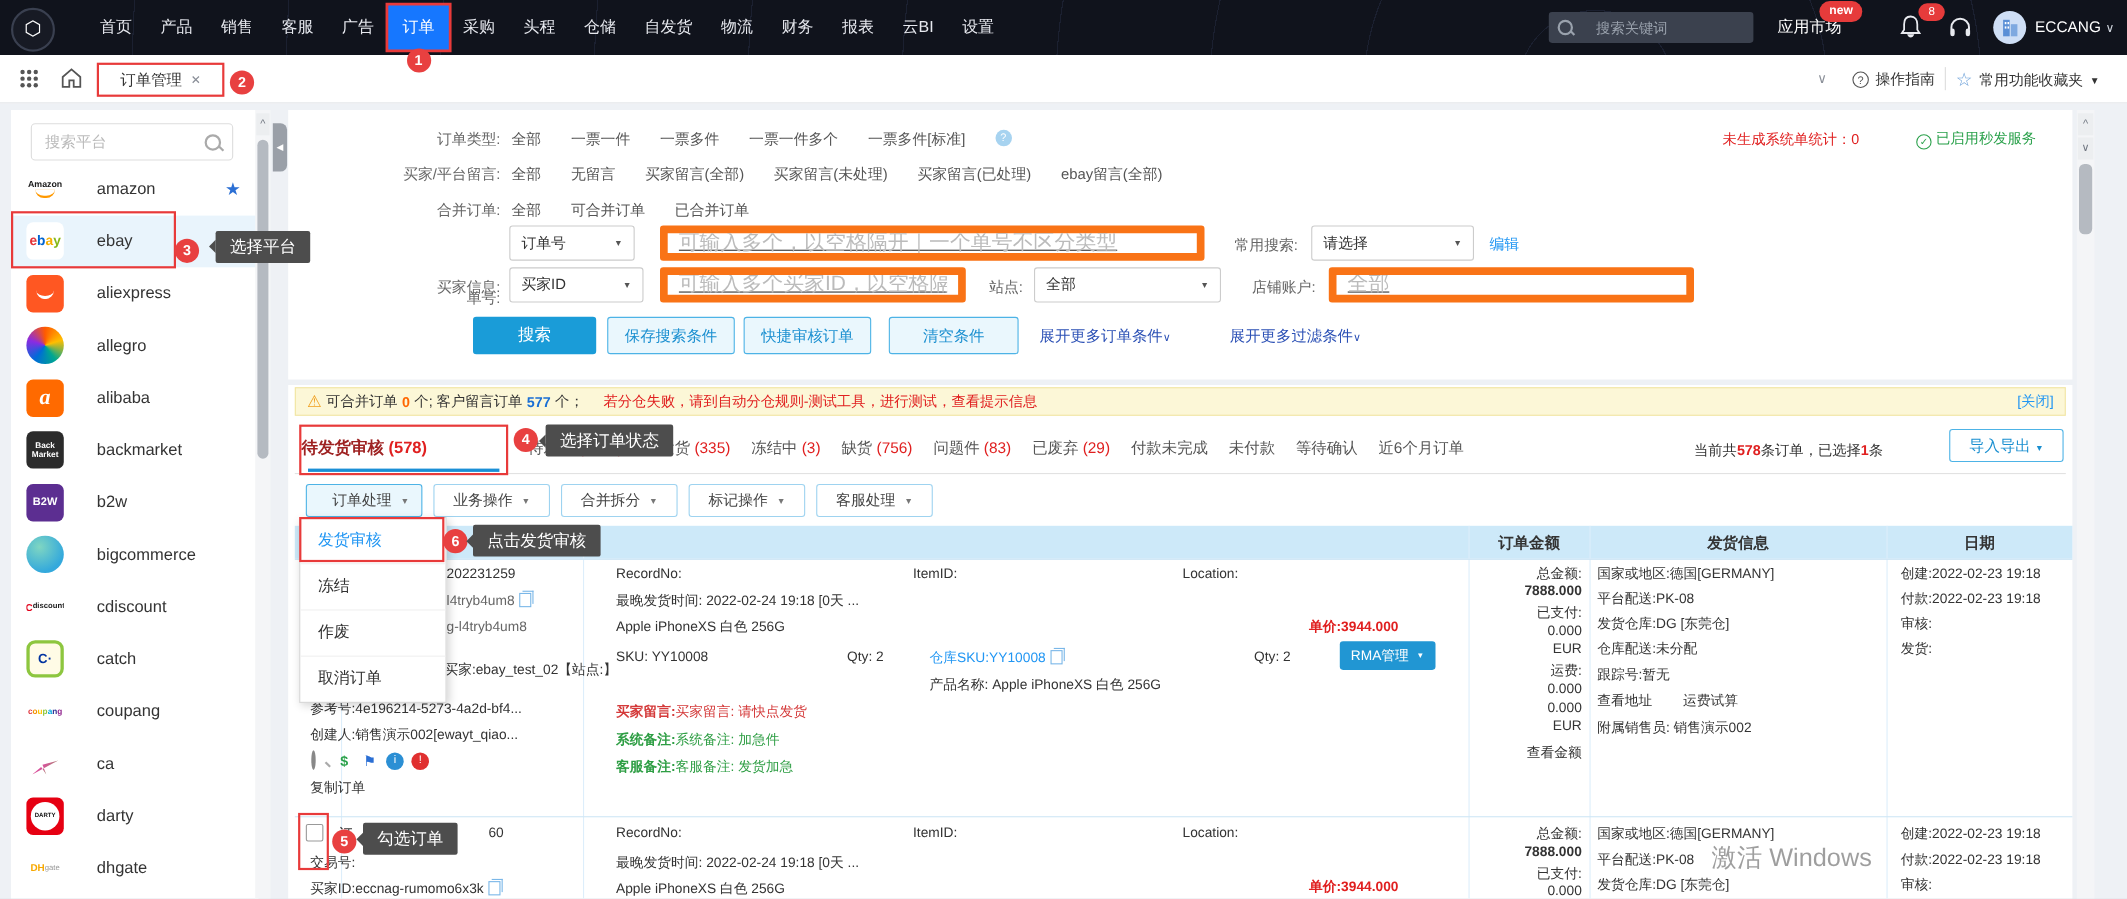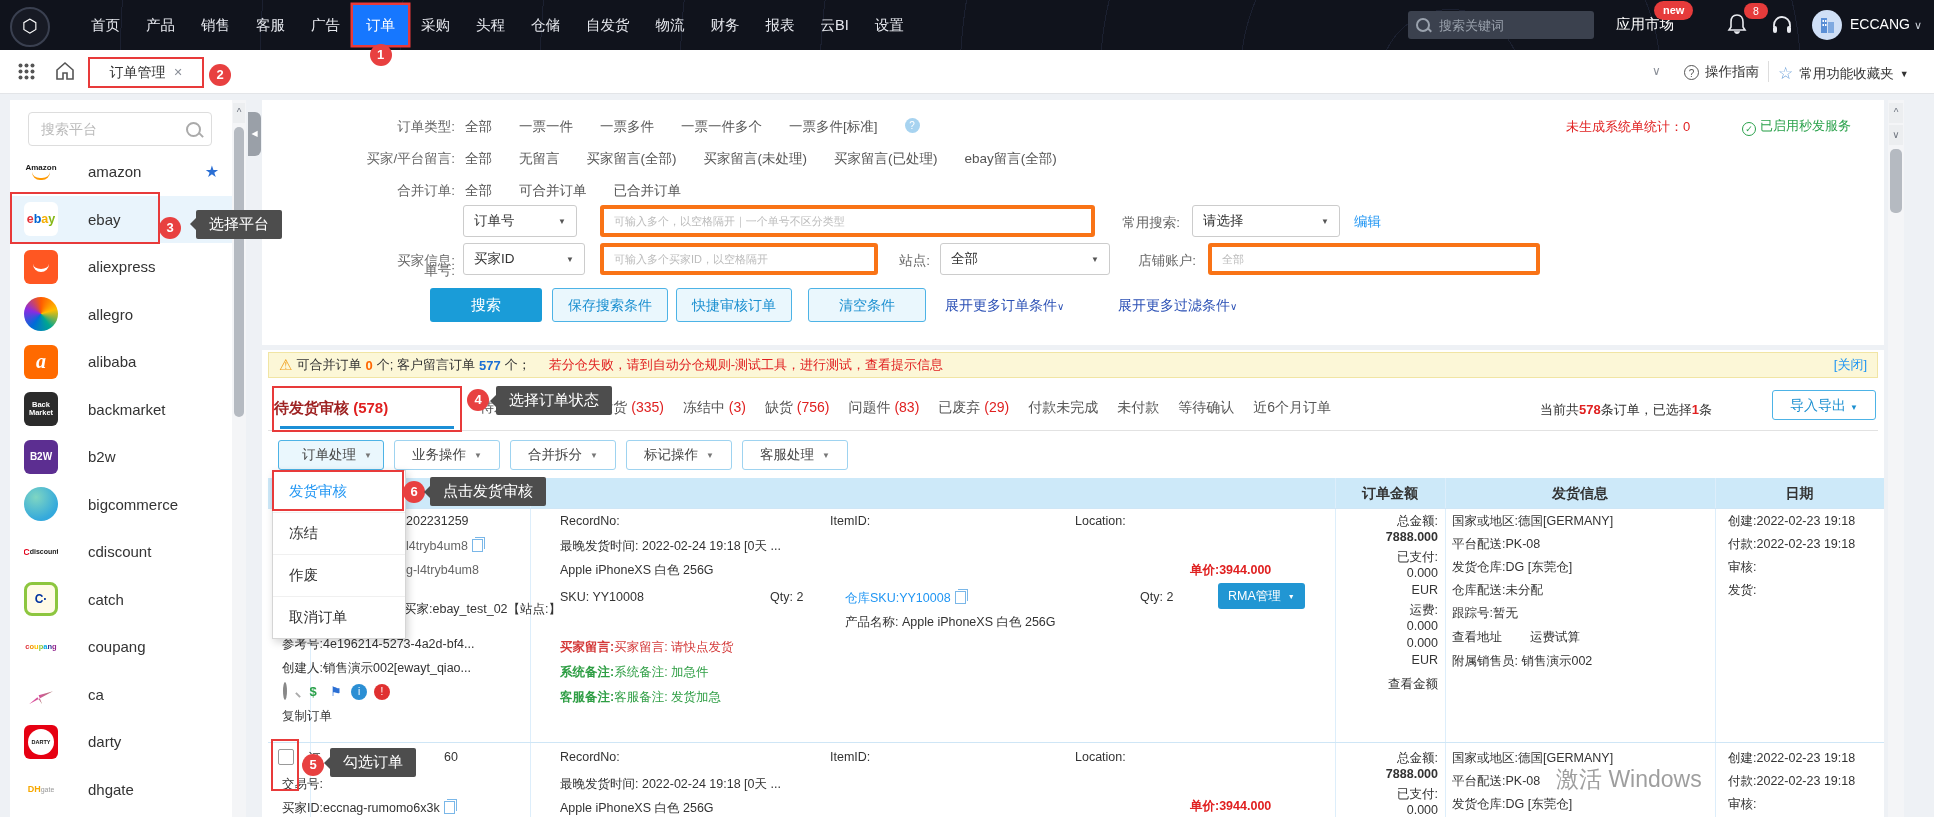--- a/index.html
+++ b/index.html
@@ -9,21 +9,21 @@
   .topnav{left:0;top:0;width:1934px;height:50px;background:#10131c;
     background-image:repeating-radial-gradient(circle at 75% 160%, transparent 0 70px, #1b2030 70px 71px, transparent 71px 140px);}
   .logo{left:10px;top:7px;width:36px;height:36px;border-radius:50%;background:#171a24;border:2px solid #3a4050;color:#fff;text-align:center;line-height:34px;font-size:18px;}
   .navmenu{left:78px;top:0;height:50px;display:flex;align-items:center;}
   .nav-item{color:#e7e9ef;font-size:14.5px;padding:0 13px;line-height:50px;cursor:pointer;white-space:nowrap;}
   .nav-item.active{background:#1677ff;color:#fff;line-height:40px;height:40px;margin-top:5px;margin-bottom:5px;position:relative;box-shadow:0 0 0 2.5px #e83a3a;}
   .ncircle{position:absolute;width:22px;height:22px;border-radius:50%;background:#e84040;color:#fff;font-size:13px;font-weight:bold;text-align:center;line-height:22px;z-index:60;}
   .nav-search{left:1408px;top:11px;width:186px;height:28px;background:#3b414e;border-radius:3px;display:flex;align-items:center;padding:0 8px;box-sizing:border-box;}
   .mag{width:10px;height:10px;border:2px solid #9aa2ad;border-radius:50%;position:relative;flex:0 0 auto;}
   .mag:after{content:"";position:absolute;left:9px;top:9px;width:5px;height:2px;background:#9aa2ad;transform:rotate(45deg);}
-  .nav-search input{background:transparent;border:0;outline:none;color:#cfd4dc;font-size:13px;margin-left:7px;width:140px;font-family:inherit;}
+  .nav-search input{background:transparent;border:0;outline:none;color:#cfd4dc;font-size:13px;margin-left:19px;width:140px;font-family:inherit;}
   .nav-search input::placeholder{color:#9aa2ad;}
   .appmarket{left:1616px;top:15px;color:#fff;font-size:14.5px;}
   .badge-new{left:1654px;top:1px;height:19px;padding:0 9px;border-radius:10px;background:#e63b3b;color:#fff;font-size:11px;line-height:19px;font-weight:bold;}
   .badge-8{left:1744px;top:3px;min-width:18px;height:16px;border-radius:8px;background:#e63b3b;color:#fff;font-size:10.5px;line-height:16px;text-align:center;padding:0 3px;}
   .avatar{left:1812px;top:10px;width:30px;height:30px;border-radius:50%;background:#cfdff6;overflow:hidden;}
   .username{left:1850px;top:16px;color:#fff;font-size:14px;}
   .chev-light{color:#cfd4dc;font-size:11px;}
   
   .bar2{left:0;top:50px;width:1934px;height:43px;background:#fff;border-bottom:1px solid #e3e5e8;}
   .pagetab{left:88px;top:57px;width:116px;height:31px;border:2px solid #e83a3a;box-sizing:border-box;display:flex;align-items:center;justify-content:center;gap:8px;font-size:14px;color:#333;background:#fff;}
@@ -77,21 +77,21 @@
   .sbar-thumb{background:#b5bac1;border-radius:5px;cursor:pointer;}
   .collapse-handle{left:248px;top:112px;width:13px;height:44px;background:#9aa0a8;border-radius:0 6px 6px 0;color:#fff;font-size:8px;text-align:center;line-height:44px;cursor:pointer;}
   
   .card{background:#fff;}
   .flabel{color:#666;text-align:right;font-size:13.5px;}
   .fopts{display:flex;gap:27px;font-size:13.5px;color:#555;}
   .fopts span{cursor:pointer;white-space:nowrap;}
   .helpq{width:15px;height:15px;border-radius:50%;background:#a7d3f0;color:#fff;font-size:10px;line-height:15px;text-align:center;cursor:pointer;}
   .selectbox{border:1px solid #ccc;border-radius:3px;background:#fff;height:32px;display:flex;align-items:center;padding:0 10px;box-sizing:border-box;font-size:13.5px;color:#333;cursor:pointer;}
   .selectbox .crt{margin-left:auto;color:#555;font-size:8px;}
-  .inputbox{border:4px solid #f97316;border-radius:3px;height:32px;box-sizing:border-box;padding:0 10px;font-size:11px;color:#333;outline:none;font-family:inherit;}
+  .inputbox{border:7px solid #f97316;border-radius:3px;height:32px;box-sizing:border-box;padding:0 10px;font-size:19px;color:#333;outline:none;font-family:inherit;text-decoration:underline;}
   .inputbox::placeholder{color:#bbb;}
   .btn-primary{background:#1a9cd8;color:#fff;border-radius:3px;text-align:center;font-size:15px;cursor:pointer;}
   .btn-light{background:#eaf7fd;border:1px solid #4db3e6;color:#1a8fd0;border-radius:3px;text-align:center;font-size:14px;box-sizing:border-box;cursor:pointer;}
   .linkblue{color:#2196f3;cursor:pointer;}
   .linknavy{color:#2b50b5;font-size:14px;cursor:pointer;white-space:nowrap;}
   .redtxt{color:#e02020;}
   .greentxt{color:#2aa14b;}
   .checkcircle{display:inline-block;width:14px;height:14px;border:1.5px solid #2aa14b;border-radius:50%;color:#2aa14b;font-size:9px;line-height:13px;text-align:center;box-sizing:border-box;margin-right:4px;vertical-align:-2px;}
   
   .warnbar{left:268px;top:352px;width:1610px;height:26px;background:#fcf7d7;border:1px solid #f1e5a4;box-sizing:border-box;display:flex;align-items:center;padding:0 10px;gap:4px;font-size:13px;}

